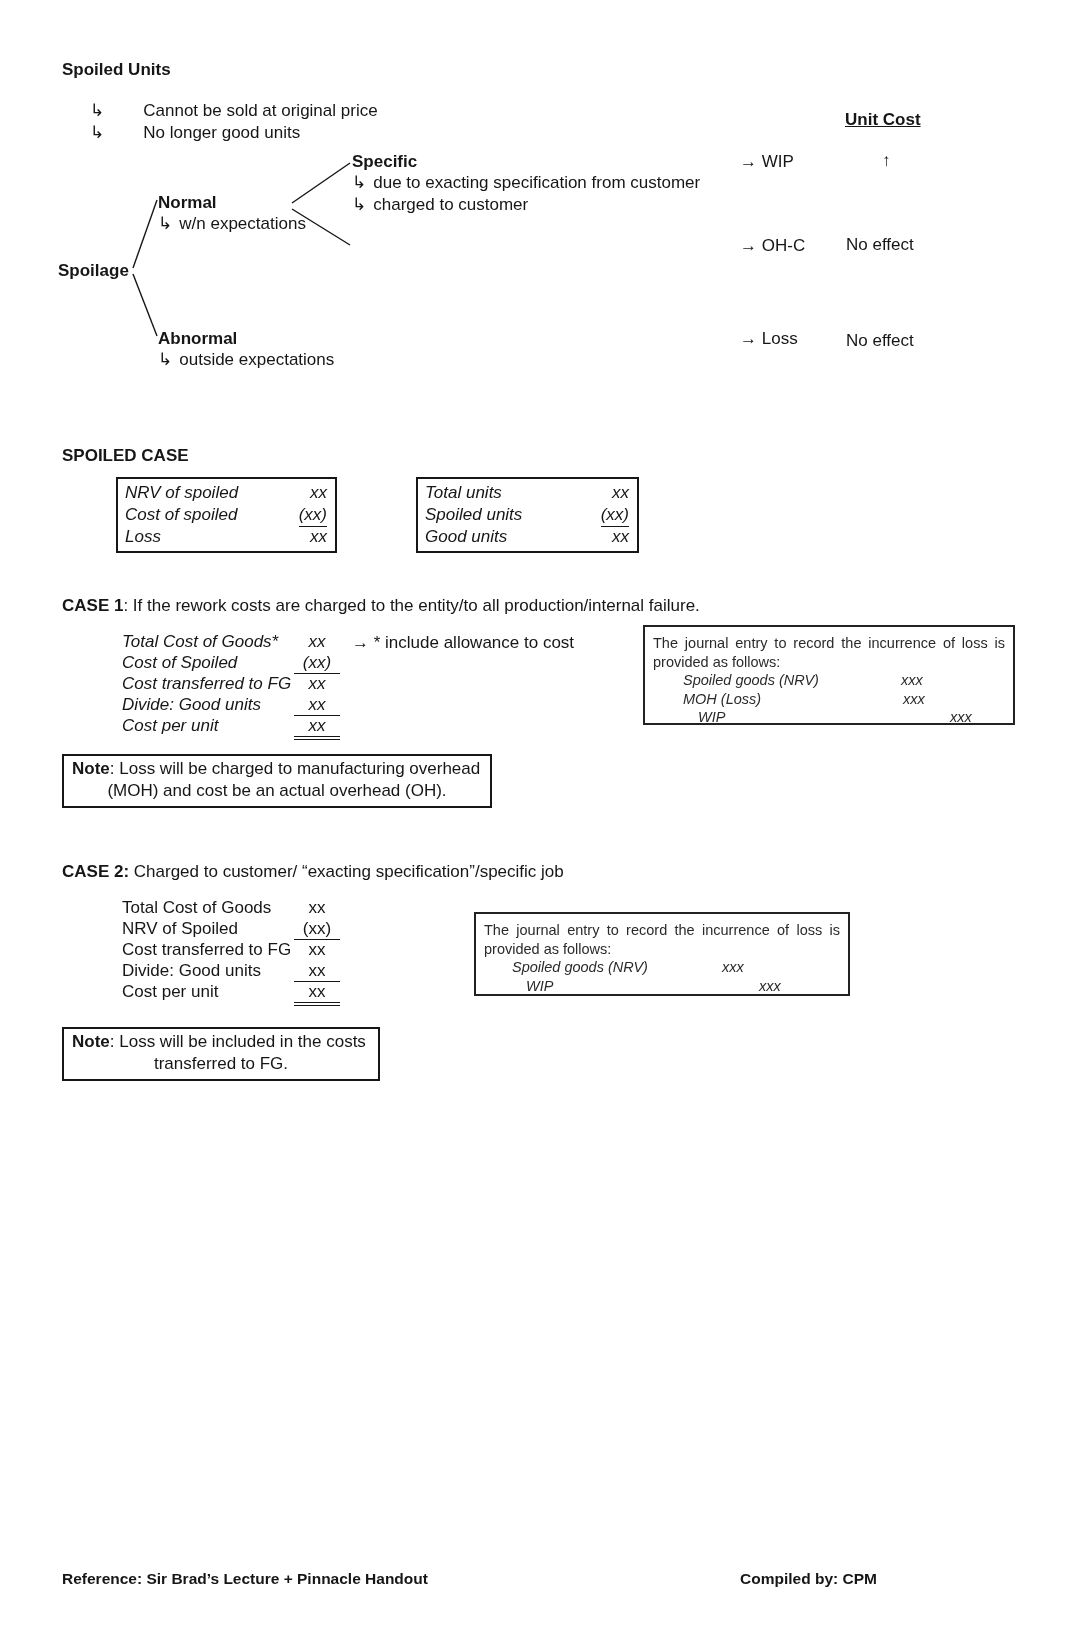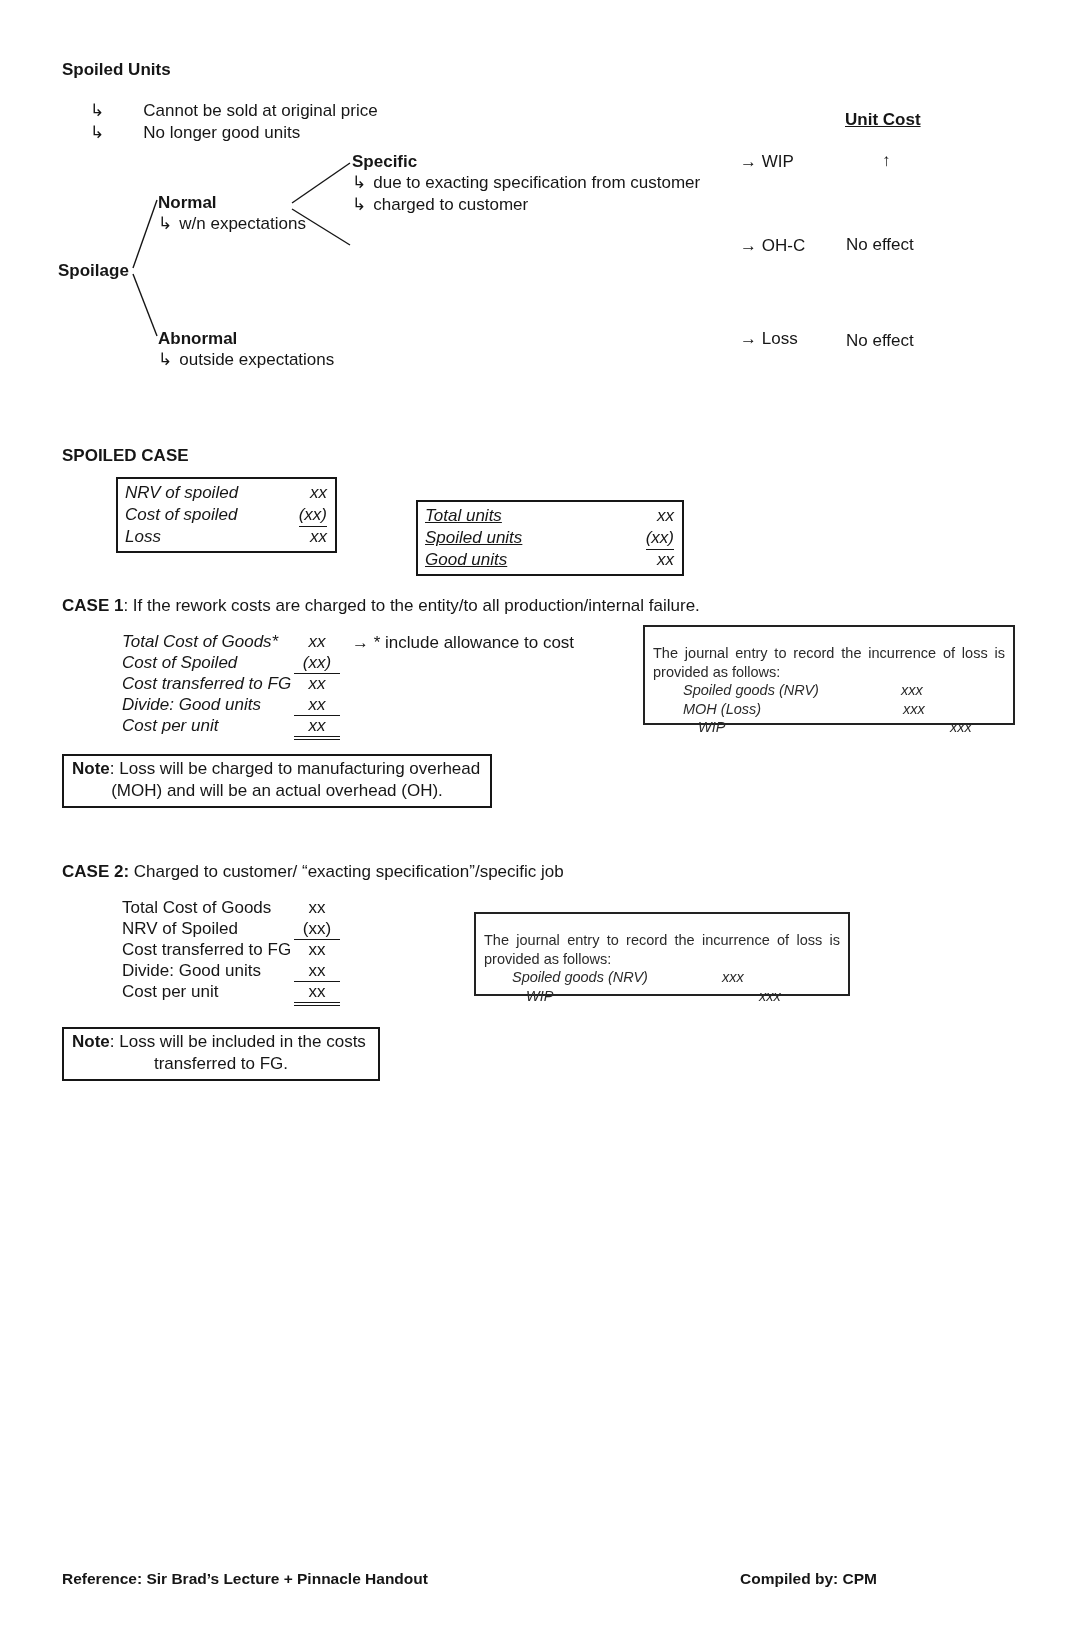--- a/index.html
+++ b/index.html
@@ -14,21 +14,21 @@
   .uu{border-bottom:4px double #161616;}
   .elbow{display:inline-block;margin-right:7px;}
   .tabgap{display:inline-block;width:32px;}
   .sub{line-height:22px;}
   .boxtable{border:2px solid #161616;padding:3px 6px 5px 7px;box-sizing:border-box;}
   .brow{position:relative;height:22px;line-height:22px;font-style:italic;}
   .brow .amt{position:absolute;right:2px;top:0;}
   .crow{position:relative;height:21px;line-height:21px;}
   .crow .clabel{position:absolute;left:0;top:0;white-space:nowrap;}
   .crow .camt{position:absolute;left:172px;top:0;width:46px;text-align:center;}
-  .jbox{border:2px solid #222;box-sizing:border-box;padding:17px 8px;font-size:14.5px;line-height:18.5px;color:#2a2a2a;}
+  .jbox{border:2px solid #222;box-sizing:border-box;padding:7px 8px;font-size:14.5px;line-height:18.5px;color:#2a2a2a;}
   .jintro{text-align:justify;}
   .jrow{position:relative;height:18.5px;}
   .jrow .jacct{font-style:italic;}
   .jrow .jamt{position:absolute;top:0;font-style:italic;}
   .notebox{border:2px solid #161616;box-sizing:border-box;padding:2px 8px;line-height:22px;}
   .notebox .l2{text-align:center;}
   svg line{stroke:#161616;stroke-width:1.4;}
   .footer{font-weight:bold;font-size:15.5px;white-space:nowrap;}
 </style>
 </head>
@@ -92,21 +92,21 @@
   <div class="abs nw" style="left:846px;top:331px;">No effect</div>
 
   <div class="abs b" style="left:62px;top:446px;">SPOILED CASE</div>
 
   <div class="abs boxtable" style="left:116px;top:477px;width:221px;height:76px;">
     <div class="brow"><span>NRV of spoiled</span><span class="amt">xx</span></div>
     <div class="brow"><span>Cost of spoiled</span><span class="amt u">(xx)</span></div>
     <div class="brow"><span>Loss</span><span class="amt">xx</span></div>
   </div>
 
-  <div class="abs boxtable" style="left:416px;top:500px;width:268px;height:76px;text-decoration:underline;">
+  <div class="abs boxtable" style="left:416px;top:477px;width:223px;height:76px;">
     <div class="brow"><span>Total units</span><span class="amt">xx</span></div>
     <div class="brow"><span>Spoiled units</span><span class="amt u">(xx)</span></div>
     <div class="brow"><span>Good units</span><span class="amt">xx</span></div>
   </div>
 
   <div class="abs nw" style="left:62px;top:596px;">
     <span class="b">CASE 1</span><span>: If the rework costs are charged to the entity/to all production/internal failure.</span>
   </div>
 
   <div class="abs i" style="left:122px;top:631px;width:240px;">
@@ -136,21 +136,21 @@
 
   <div class="abs jbox" style="left:643px;top:625px;width:372px;height:100px;">
     <div class="jintro">The journal entry to record the incurrence of loss is provided as follows:</div>
     <div class="jrow"><span class="jacct" style="margin-left:30px;">Spoiled goods (NRV)</span><span class="jamt" style="left:248px;">xxx</span></div>
     <div class="jrow"><span class="jacct" style="margin-left:30px;">MOH (Loss)</span><span class="jamt" style="left:250px;">xxx</span></div>
     <div class="jrow"><span class="jacct" style="margin-left:45px;">WIP</span><span class="jamt" style="left:297px;">xxx</span></div>
   </div>
 
   <div class="abs notebox" style="left:62px;top:754px;width:430px;height:54px;">
     <div class="nw"><span class="b">Note</span><span>: Loss will be charged to manufacturing overhead</span></div>
-    <div class="l2 nw">(MOH) and will be an actual overhead (OH).</div>
+    <div class="l2 nw">(MOH) and cost be an actual overhead (OH).</div>
   </div>
 
   <div class="abs nw" style="left:62px;top:862px;">
     <span class="b">CASE 2:</span><span> Charged to customer/ “exacting specification”/specific job</span>
   </div>
 
   <div class="abs" style="left:122px;top:897px;width:240px;">
     <div class="crow">
         <span class="clabel">Total Cost of Goods</span>
         <span class="camt">xx</span>

